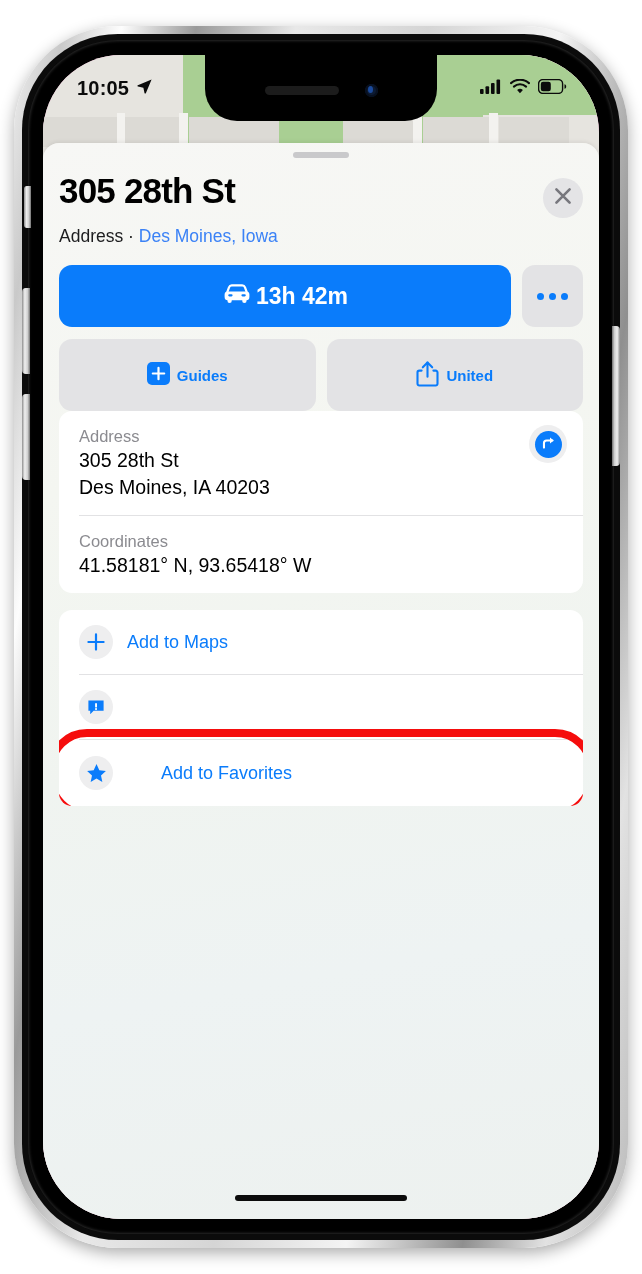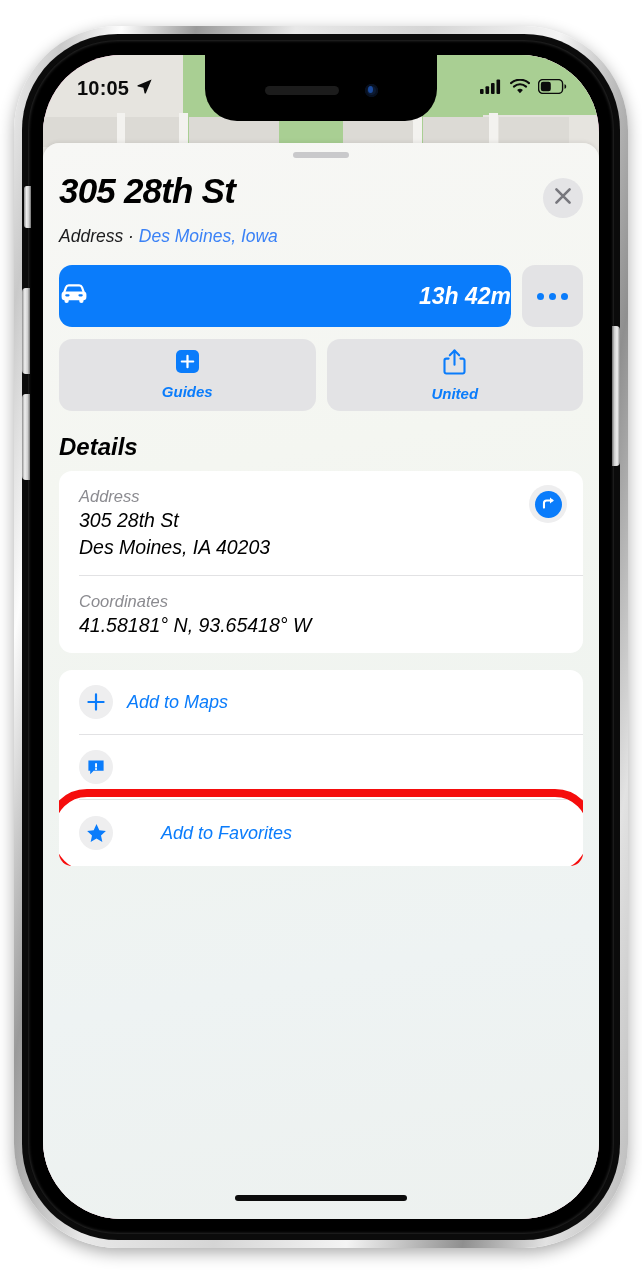--- a/index.html
+++ b/index.html
@@ -87,55 +87,54 @@
                  position:relative; }
   #notch-camera::after{content:"";position:absolute;left:3px;top:2px;width:5px;height:7px;border-radius:50%;background:#1b4a9c;}
 
   
   #sheet{
     position:absolute; left:0; right:0; top:88px; bottom:0;
     background:linear-gradient(170deg,#f7f7f5 0%,#f4f6f1 30%,#f0f4f0 55%,#eef3f3 75%,#edf1ef 100%);
     border-radius:16px 16px 0 0;
     z-index:30;
     box-shadow:0 -1px 4px rgba(0,0,0,.08);
-    font-style:italic;
   }
   #grabber{
     width:56px; height:6px; border-radius:3px; background:#c9c9cb;
     margin:9px auto 0;
   }
 
   #title-row{ display:flex; align-items:flex-start; justify-content:space-between; padding:14px 16px 0 16px; }
   #place-title{ font-size:35px; font-weight:700; letter-spacing:-.8px; color:#000; line-height:1.08; }
   #subtitle-row{ font-size:17.5px; color:#1c1c1e; padding:8px 16px 0 16px; }
   #subtitle-locality{ color:#3b82f6; }
   #close-button{
     width:40px; height:40px; border-radius:50%; background:#e4e4e6;
     display:flex; align-items:center; justify-content:center; flex:0 0 auto;
     margin-top:6px; cursor:pointer;
   }
 
   
   #primary-row{ display:flex; gap:11px; padding:18px 16px 0 16px; }
   #drive-button{
     flex:1; height:62px; border-radius:13px; background:#0a7cfb;
-    display:flex; align-items:center; justify-content:space-between; gap:4px;
+    display:flex; align-items:center; justify-content:center; gap:4px;
     color:#fff; font-size:23px; font-weight:700; cursor:pointer;
   }
   #more-button{
     width:61px; height:62px; border-radius:13px; background:#e3e3e5;
     display:flex; align-items:center; justify-content:center; gap:5px; cursor:pointer;
   }
   .dot{ width:7px; height:7px; border-radius:50%; background:#0a7cfb; }
 
   
   #secondary-row{ display:flex; gap:11px; padding:12px 16px 0 16px; }
   .sec-btn{
     flex:1; height:72px; border-radius:13px; background:#e3e3e5;
-    display:flex; flex-direction:column; align-items:center; justify-content:center; gap:7px;
+    display:flex; flex-direction:row; align-items:center; justify-content:center; gap:7px;
     color:#0a7cfb; font-size:15px; font-weight:600; cursor:pointer;
   }
 
   
   #details-heading{ font-size:24px; font-weight:700; color:#000; padding:22px 16px 10px 16px; }
   .card{ margin:0 16px; background:#fff; border-radius:13px; overflow:hidden; }
 
   .card-row{ padding:14px 20px 14px 20px; position:relative; }
   .row-label{ font-size:16.5px; color:#8b8b90; line-height:1.35; }
   .row-value{ font-size:19.5px; color:#000; line-height:1.38; }
@@ -298,21 +297,20 @@
                 <svg width="23" height="26" viewBox="0 0 23 26">
                   <path d="M11.5 1.6v14.2" stroke="#0a7cfb" stroke-width="2.1" stroke-linecap="round"></path>
                   <path d="M6.8 6.3 11.5 1.6l4.7 4.7" stroke="#0a7cfb" stroke-width="2.1" fill="none" stroke-linecap="round" stroke-linejoin="round"></path>
                   <path d="M5.6 9.6H3.3a1.8 1.8 0 0 0-1.8 1.8v11.3a1.8 1.8 0 0 0 1.8 1.8h16.4a1.8 1.8 0 0 0 1.8-1.8V11.4a1.8 1.8 0 0 0-1.8-1.8h-2.3" stroke="#0a7cfb" stroke-width="2.1" fill="none" stroke-linecap="round"></path>
                 </svg>
               </span>
               <span>United</span>
             </div>
           </div>
 
-          <div id="details-heading">Details</div>
 
           <div class="card">
 
             <div class="card-row">
               <div class="row-label">Address</div>
               <div class="row-value">305 28th St</div>
               <div class="row-value">Des Moines, IA  40203</div>
 
               <div id="directions-chip">
                 <div class="inner">

